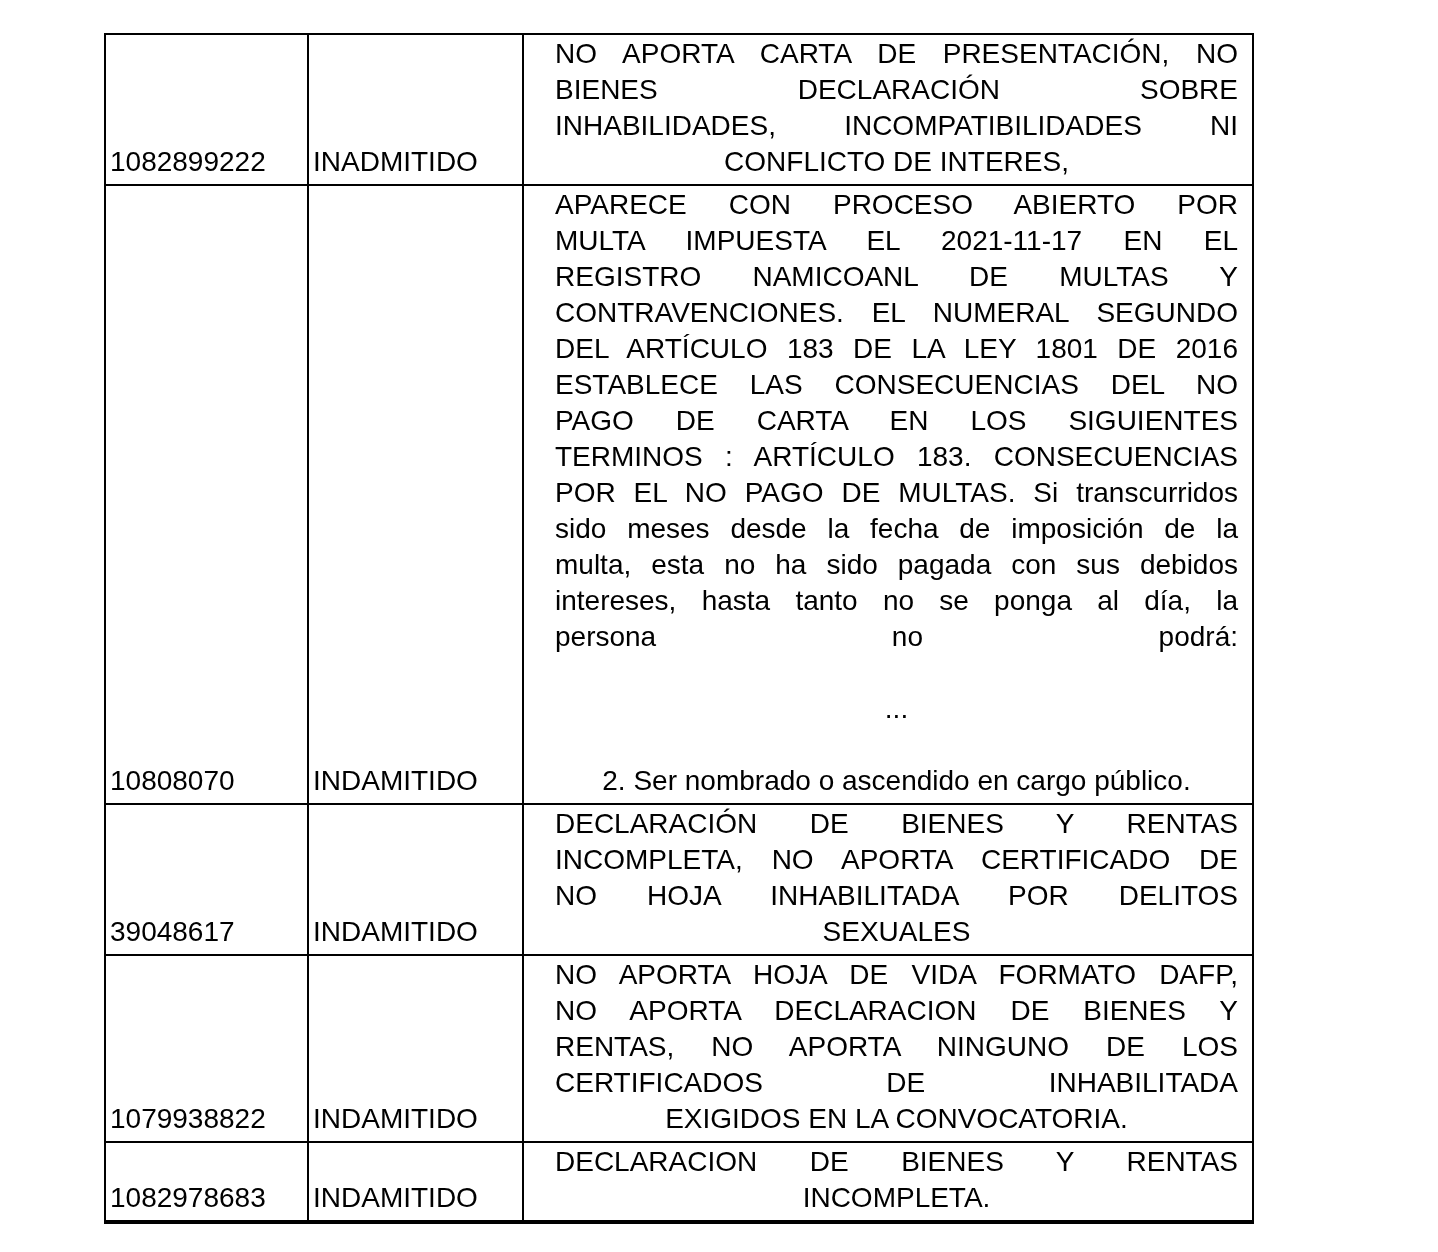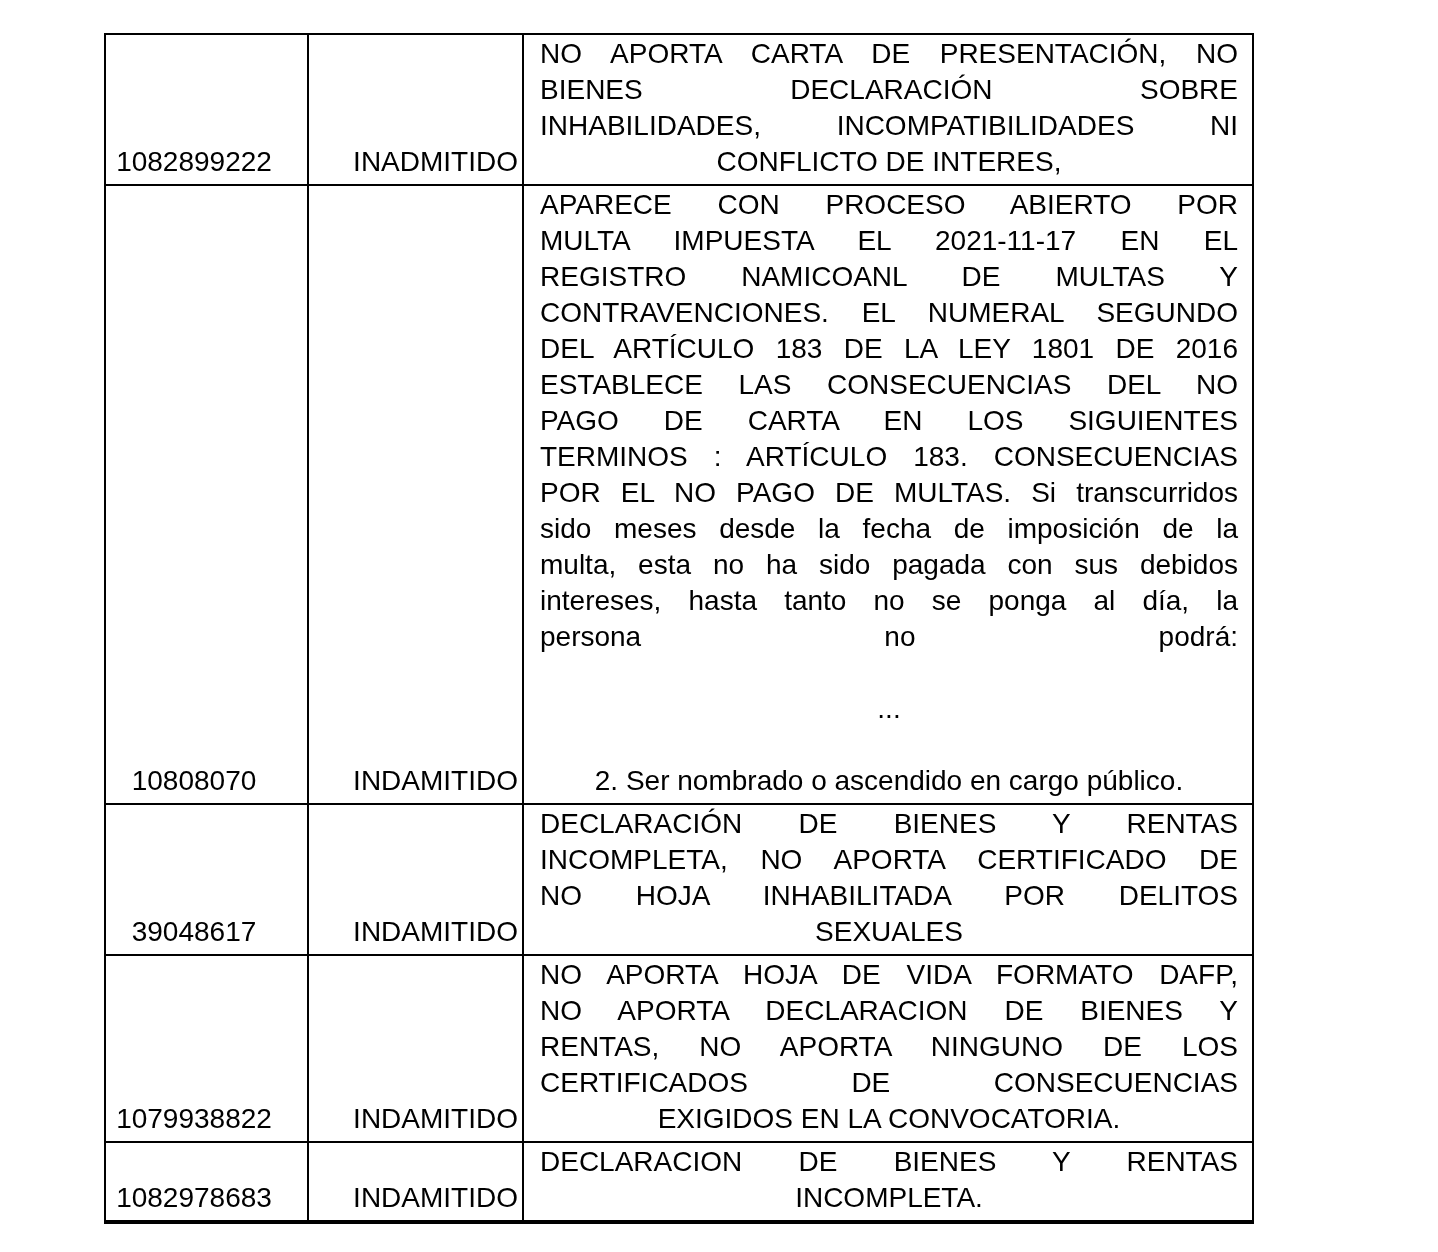--- a/index.html
+++ b/index.html
@@ -30,34 +30,34 @@
   col.col-status { width: 215px; }
   col.col-reason { width: 730px; }
   td.cell {
     border: 2px solid #000000;
     font-size: 28px;
     line-height: 36px;
     color: #000000;
     overflow: hidden;
   }
   td.cell-id {
-    text-align: center;
+    text-align: left;
     vertical-align: bottom;
     padding: 2px 29px 4px 4px;
     white-space: nowrap;
   }
   td.cell-status {
-    text-align: right;
+    text-align: left;
     vertical-align: bottom;
     padding: 2px 4px 4px 4px;
     white-space: nowrap;
   }
   td.cell-reason {
     vertical-align: top;
-    padding: 1px 14px 4px 16px;
+    padding: 1px 14px 4px 31px;
   }
   .line {
     text-align: center;
     min-height: 36px;
   }
   .line.j {
     text-align: justify;
     text-align-last: justify;
     -moz-text-align-last: justify;
   }
@@ -116,21 +116,21 @@
             <div class="line">SEXUALES</div>
           </td>
         </tr>
         <tr>
           <td class="cell cell-id">1079938822</td>
           <td class="cell cell-status">INDAMITIDO</td>
           <td class="cell cell-reason">
             <div class="line j">NO APORTA HOJA DE VIDA FORMATO DAFP,</div>
             <div class="line j">NO APORTA DECLARACION DE BIENES Y</div>
             <div class="line j">RENTAS, NO APORTA NINGUNO DE LOS</div>
-            <div class="line j">CERTIFICADOS DE CONSECUENCIAS</div>
+            <div class="line j">CERTIFICADOS DE INHABILITADA</div>
             <div class="line">EXIGIDOS EN LA CONVOCATORIA.</div>
           </td>
         </tr>
         <tr>
           <td class="cell cell-id">1082978683</td>
           <td class="cell cell-status">INDAMITIDO</td>
           <td class="cell cell-reason">
             <div class="line j">DECLARACION DE BIENES Y RENTAS</div>
             <div class="line">INCOMPLETA.</div>
           </td>

